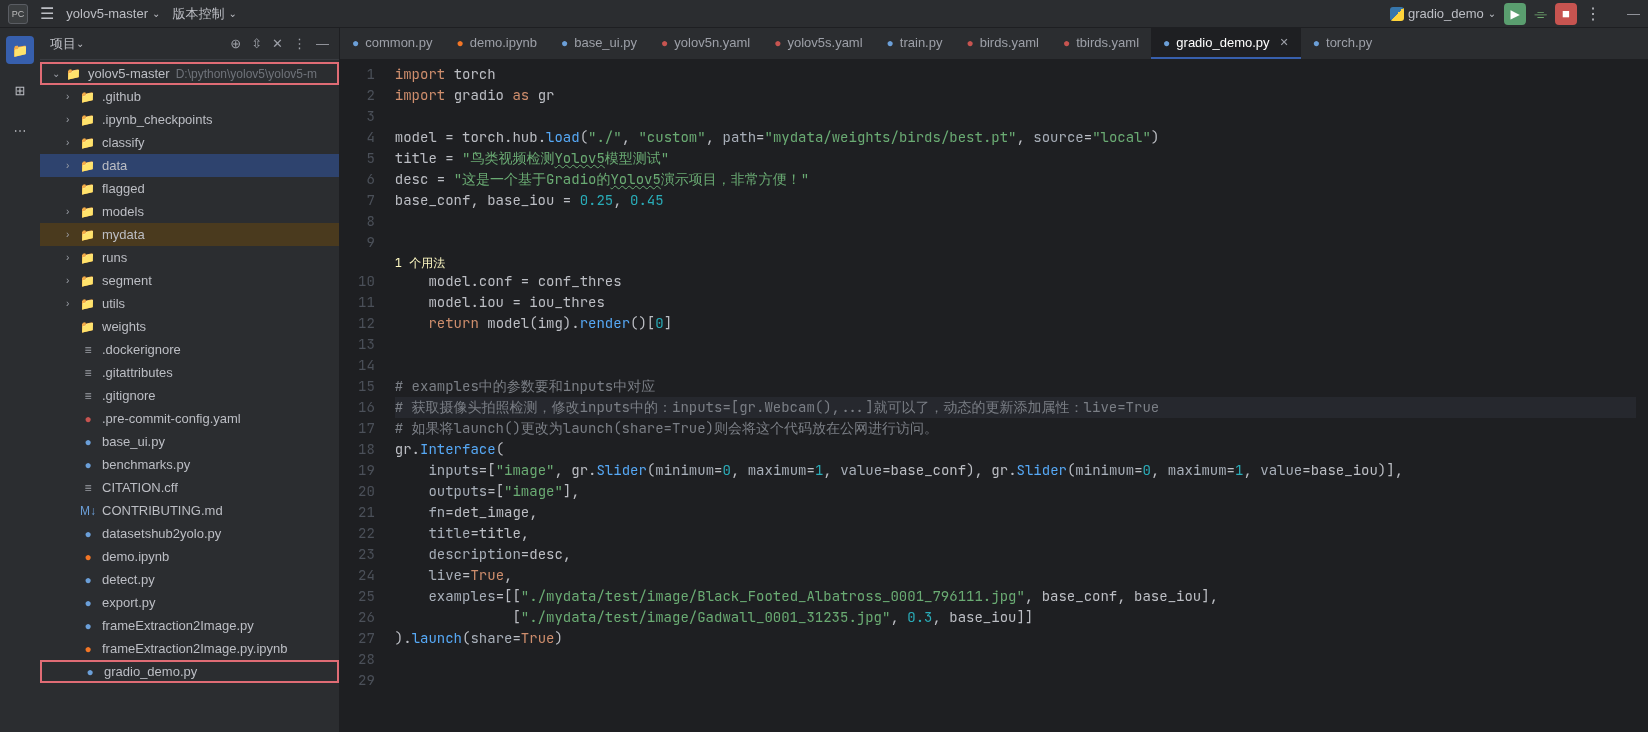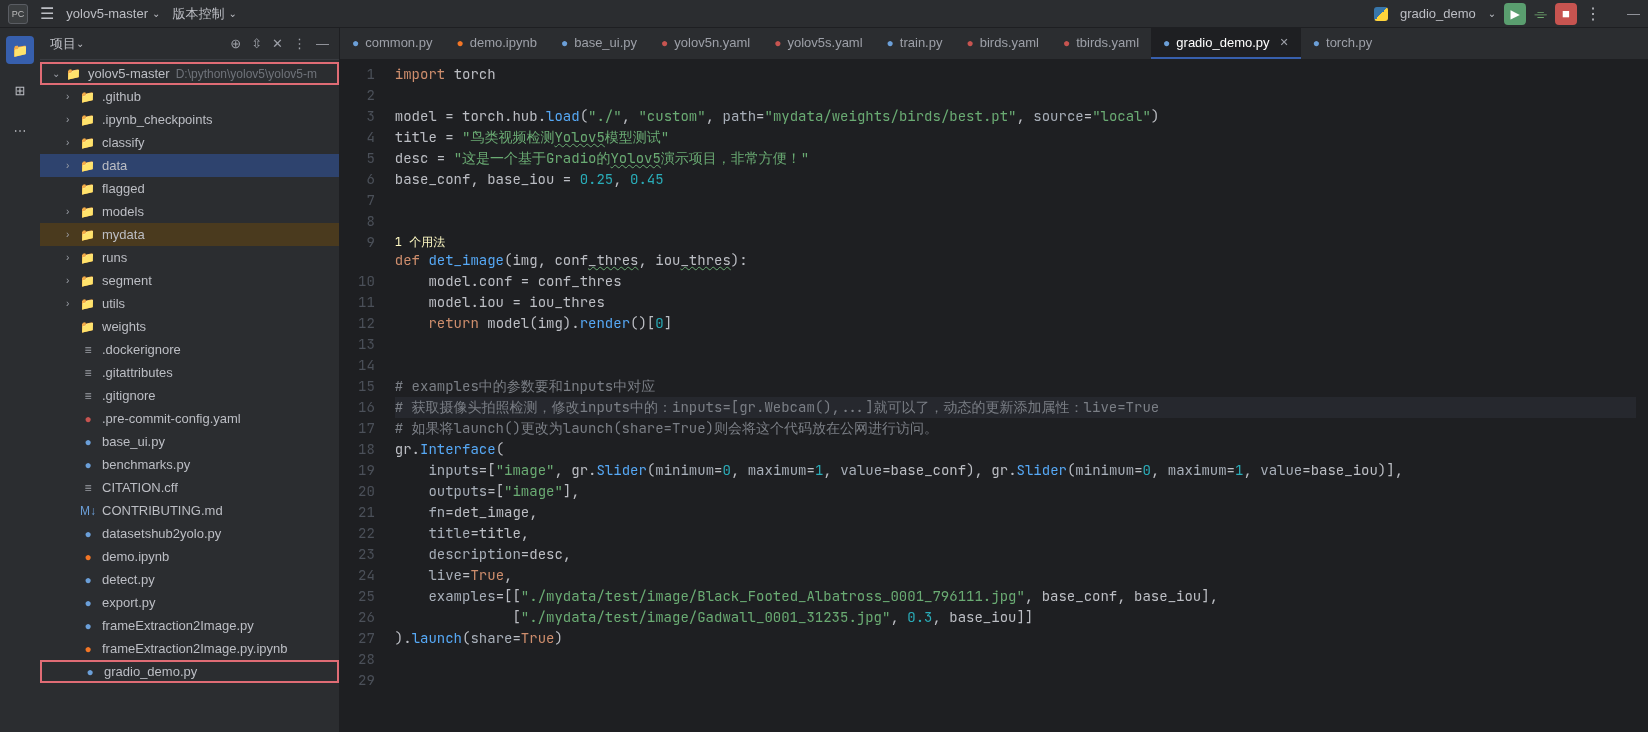--- a/index.html
+++ b/index.html
@@ -129,21 +129,21 @@
 .kw { color: #cf8e6d; }
 .fn { color: #56a8f5; }
 .str { color: #6aab73; }
 .num { color: #2aacb8; }
 .param { color: #a7aeb8; }
 .comment { color: #7a7e85; }
 .op { color: #bcbec4; }
 .id { color: #bcbec4; }
 .wavy { text-decoration: underline wavy #6aab73; text-decoration-thickness: 1px; }
 
-.python-badge { display:inline-flex; align-items:center; gap:12px; color:#bcbec4; }
+.python-badge { display:inline-flex; align-items:center; gap:4px; color:#bcbec4; }
 .py-logo { width:14px; height:14px; background: linear-gradient(135deg,#3776ab 50%,#ffd43b 50%); border-radius:3px; }
 </style>
 </head>
 <body>
 
 <div class="topbar">
   <div class="topbar-left">
     <div class="logo-box">PC</div>
     <span class="menu-icon">☰</span>
     <span class="dropdown-label">
@@ -405,29 +405,29 @@
           <div>23</div>
           <div>24</div>
           <div>25</div>
           <div>26</div>
           <div>27</div>
           <div>28</div>
           <div>29</div>
         </div>
       <div class="code-body" id="codebody">
           <div class="code-line"><span class="kw">import</span> <span class="id">torch</span></div>
+          <div class="code-line"><span class="kw">import</span> <span class="id">gradio</span> <span class="kw">as</span> <span class="id">gr</span></div>
           <div class="code-line"></div>
           <div class="code-line"><span class="id">model</span> <span class="op">=</span> <span class="id">torch.hub.<span class="fn">load</span></span>(<span class="str">"./"</span>, <span class="str">"custom"</span>, <span class="param">path</span><span class="op">=</span><span class="str">"mydata/weights/birds/best.pt"</span>, <span class="param">source</span><span class="op">=</span><span class="str">"local"</span>)</div>
           <div class="code-line"><span class="id">title</span> <span class="op">=</span> <span class="str">"鸟类视频检测<span class="wavy">Yolov5</span>模型测试"</span></div>
           <div class="code-line"><span class="id">desc</span> <span class="op">=</span> <span class="str">"这是一个基于Gradio的<span class="wavy">Yolov5</span>演示项目，非常方便！"</span></div>
           <div class="code-line"><span class="id">base_conf, base_iou</span> <span class="op">=</span> <span class="num">0.25</span>, <span class="num">0.45</span></div>
           <div class="code-line"></div>
           <div class="code-line"></div>
           <div class="code-line" style="color:#fef9c3;font-size:12px;height:18px">1 个用法</div>
-          <div class="code-line"><span class="kw">def</span> <span class="fn">det_image</span>(img, conf<span class="wavy">_thres</span>, iou<span class="wavy">_thres</span>):</div>
           <div class="code-line">    <span class="id">model.conf</span> <span class="op">=</span> <span class="id">conf_thres</span></div>
           <div class="code-line">    <span class="id">model.iou</span> <span class="op">=</span> <span class="id">iou_thres</span></div>
           <div class="code-line">    <span class="kw">return</span> <span class="id">model</span>(img).<span class="fn">render</span>()[<span class="num">0</span>]</div>
           <div class="code-line"></div>
           <div class="code-line"></div>
           <div class="code-line"><span class="comment"># examples中的参数要和inputs中对应</span></div>
           <div class="code-line hl"><span class="comment"># 获取摄像头拍照检测，修改inputs中的：inputs=[gr.Webcam(),...]就可以了，动态的更新添加属性：live=True</span></div>
           <div class="code-line"><span class="comment"># 如果将launch()更改为launch(share=True)则会将这个代码放在公网进行访问。</span></div>
           <div class="code-line"><span class="id">gr.<span class="fn">Interface</span></span>(</div>
           <div class="code-line">    <span class="param">inputs</span><span class="op">=</span>[<span class="str">"image"</span>, gr.<span class="fn">Slider</span>(<span class="param">minimum</span><span class="op">=</span><span class="num">0</span>, <span class="param">maximum</span><span class="op">=</span><span class="num">1</span>, <span class="param">value</span><span class="op">=</span>base_conf), gr.<span class="fn">Slider</span>(<span class="param">minimum</span><span class="op">=</span><span class="num">0</span>, <span class="param">maximum</span><span class="op">=</span><span class="num">1</span>, <span class="param">value</span><span class="op">=</span>base_iou)],</div>

